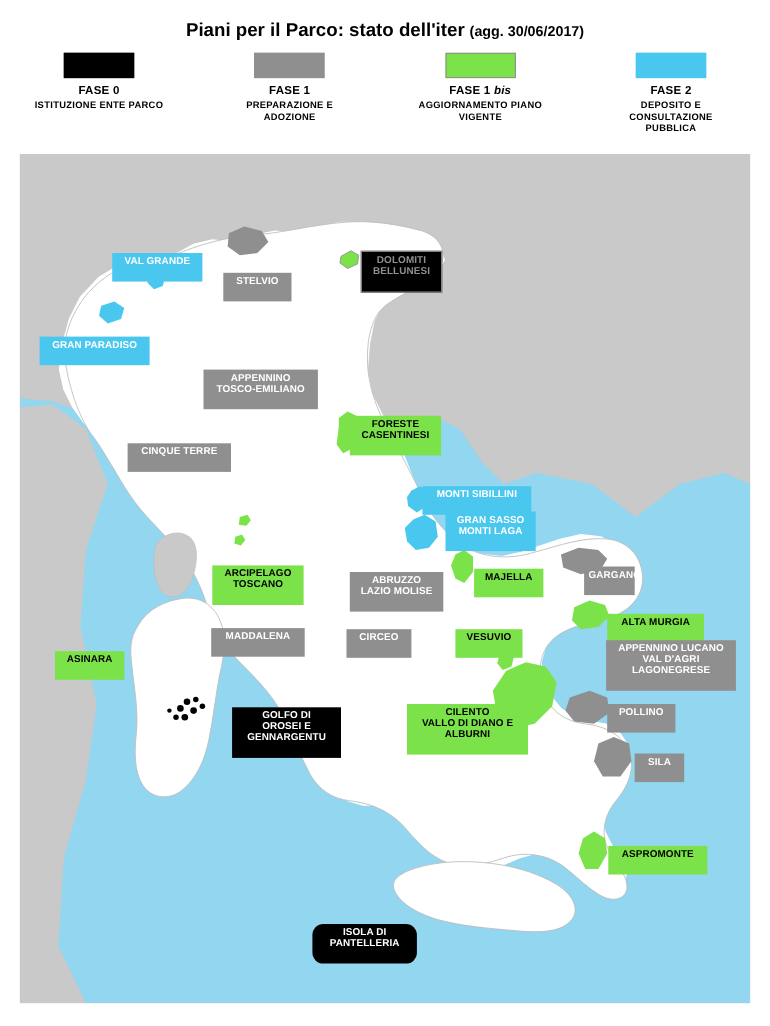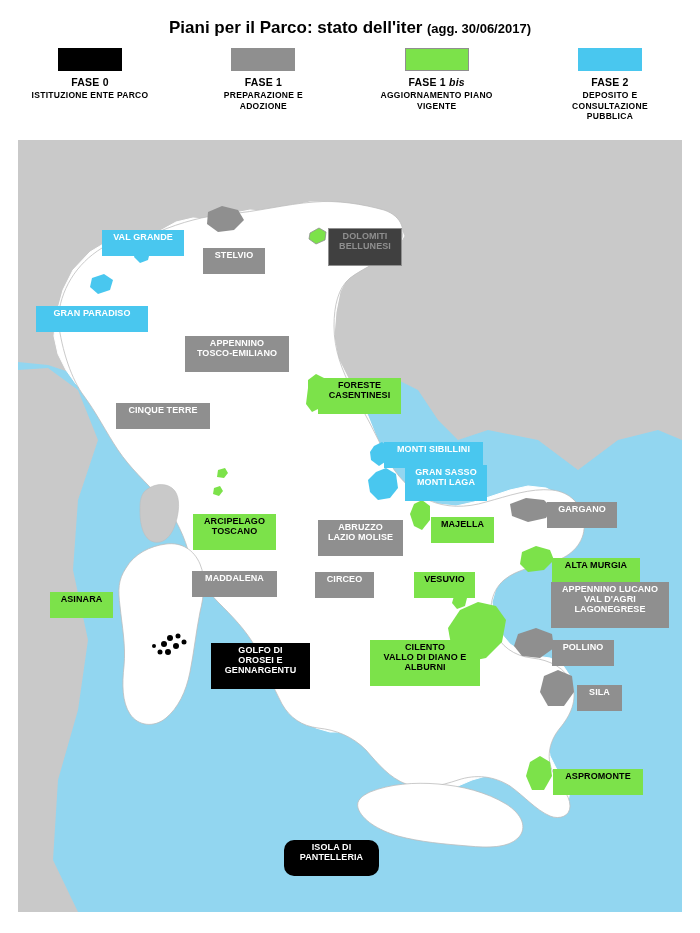--- a/index.html
+++ b/index.html
@@ -105,21 +105,21 @@
     font-weight: bold;
     line-height: 1.12;
     text-align: center;
     padding: 2px 4px 14px 4px;
     box-sizing: border-box;
     white-space: pre-line;
     letter-spacing: 0.1px;
   }
   .lbl.f0 { background: #000000; color: #ffffff; }
   .lbl.f1 { background: #8f8f8f; color: #ffffff; }
-  .lbl.f1b { background: #404040; color: #8f8f8f; border: 1px solid #8f8f8f; }
+  .lbl.f1b { background: #000000; color: #8f8f8f; border: 1px solid #8f8f8f; }
   .lbl.f2 { background: #49c7ef; color: #ffffff; }
   .lbl.f3 { background: #7ce24a; color: #000000; }
 </style>
 </head>
 <body>
 
 <div id="title-bar">
   <span id="title-main">Piani per il Parco: stato dell'iter</span>
   <span id="title-date">(agg. 30/06/2017)</span>
 </div>
@@ -241,35 +241,35 @@
       <circle cx="142" cy="512" r="2.5"></circle>
       <circle cx="166" cy="502" r="2.5"></circle>
       <circle cx="136" cy="506" r="2"></circle>
     </g>
   </svg>
 
   <div class="lbl f2" style="left:84px; top:90px; width:82px;">VAL GRANDE</div>
   <div class="lbl f1" style="left:185px; top:108px; width:62px;">STELVIO</div>
   <div class="lbl f1b" style="left:310px; top:88px; width:74px;">DOLOMITI
 BELLUNESI</div>
-  <div class="lbl f2" style="left:18px; top:166px; width:112px;">GRAN PARADISO</div>
+  <div class="lbl f2" style="left:18px; top:166px; width:100px;">GRAN PARADISO</div>
   <div class="lbl f1" style="left:167px; top:196px; width:104px;">APPENNINO
 TOSCO-EMILIANO</div>
   <div class="lbl f3" style="left:300px; top:238px; width:83px;">FORESTE
 CASENTINESI</div>
   <div class="lbl f1" style="left:98px; top:263px; width:94px;">CINQUE TERRE</div>
   <div class="lbl f2" style="left:366px; top:302px; width:99px;">MONTI SIBILLINI</div>
   <div class="lbl f2" style="left:387px; top:325px; width:82px;">GRAN SASSO
 MONTI LAGA</div>
   <div class="lbl f3" style="left:175px; top:374px; width:83px;">ARCIPELAGO
 TOSCANO</div>
   <div class="lbl f1" style="left:300px; top:380px; width:85px;">ABRUZZO
 LAZIO MOLISE</div>
   <div class="lbl f3" style="left:413px; top:377px; width:63px;">MAJELLA</div>
-  <div class="lbl f1" style="left:513px; top:362px; width:70px;margin-left:16px;">GARGANO</div>
+  <div class="lbl f1" style="left:513px; top:375px; width:46px;">GARGANO</div>
   <div class="lbl f1" style="left:174px; top:431px; width:85px;">MADDALENA</div>
   <div class="lbl f1" style="left:297px; top:432px; width:59px;">CIRCEO</div>
   <div class="lbl f3" style="left:396px; top:432px; width:61px;">VESUVIO</div>
   <div class="lbl f3" style="left:534px; top:418px; width:88px;">ALTA MURGIA</div>
   <div class="lbl f3" style="left:32px; top:452px; width:63px;">ASINARA</div>
   <div class="lbl f1" style="left:533px; top:442px; width:118px;">APPENNINO LUCANO
 VAL D'AGRI
 LAGONEGRESE</div>
   <div class="lbl f0" style="left:193px; top:503px; width:99px;">GOLFO DI
 OROSEI E

